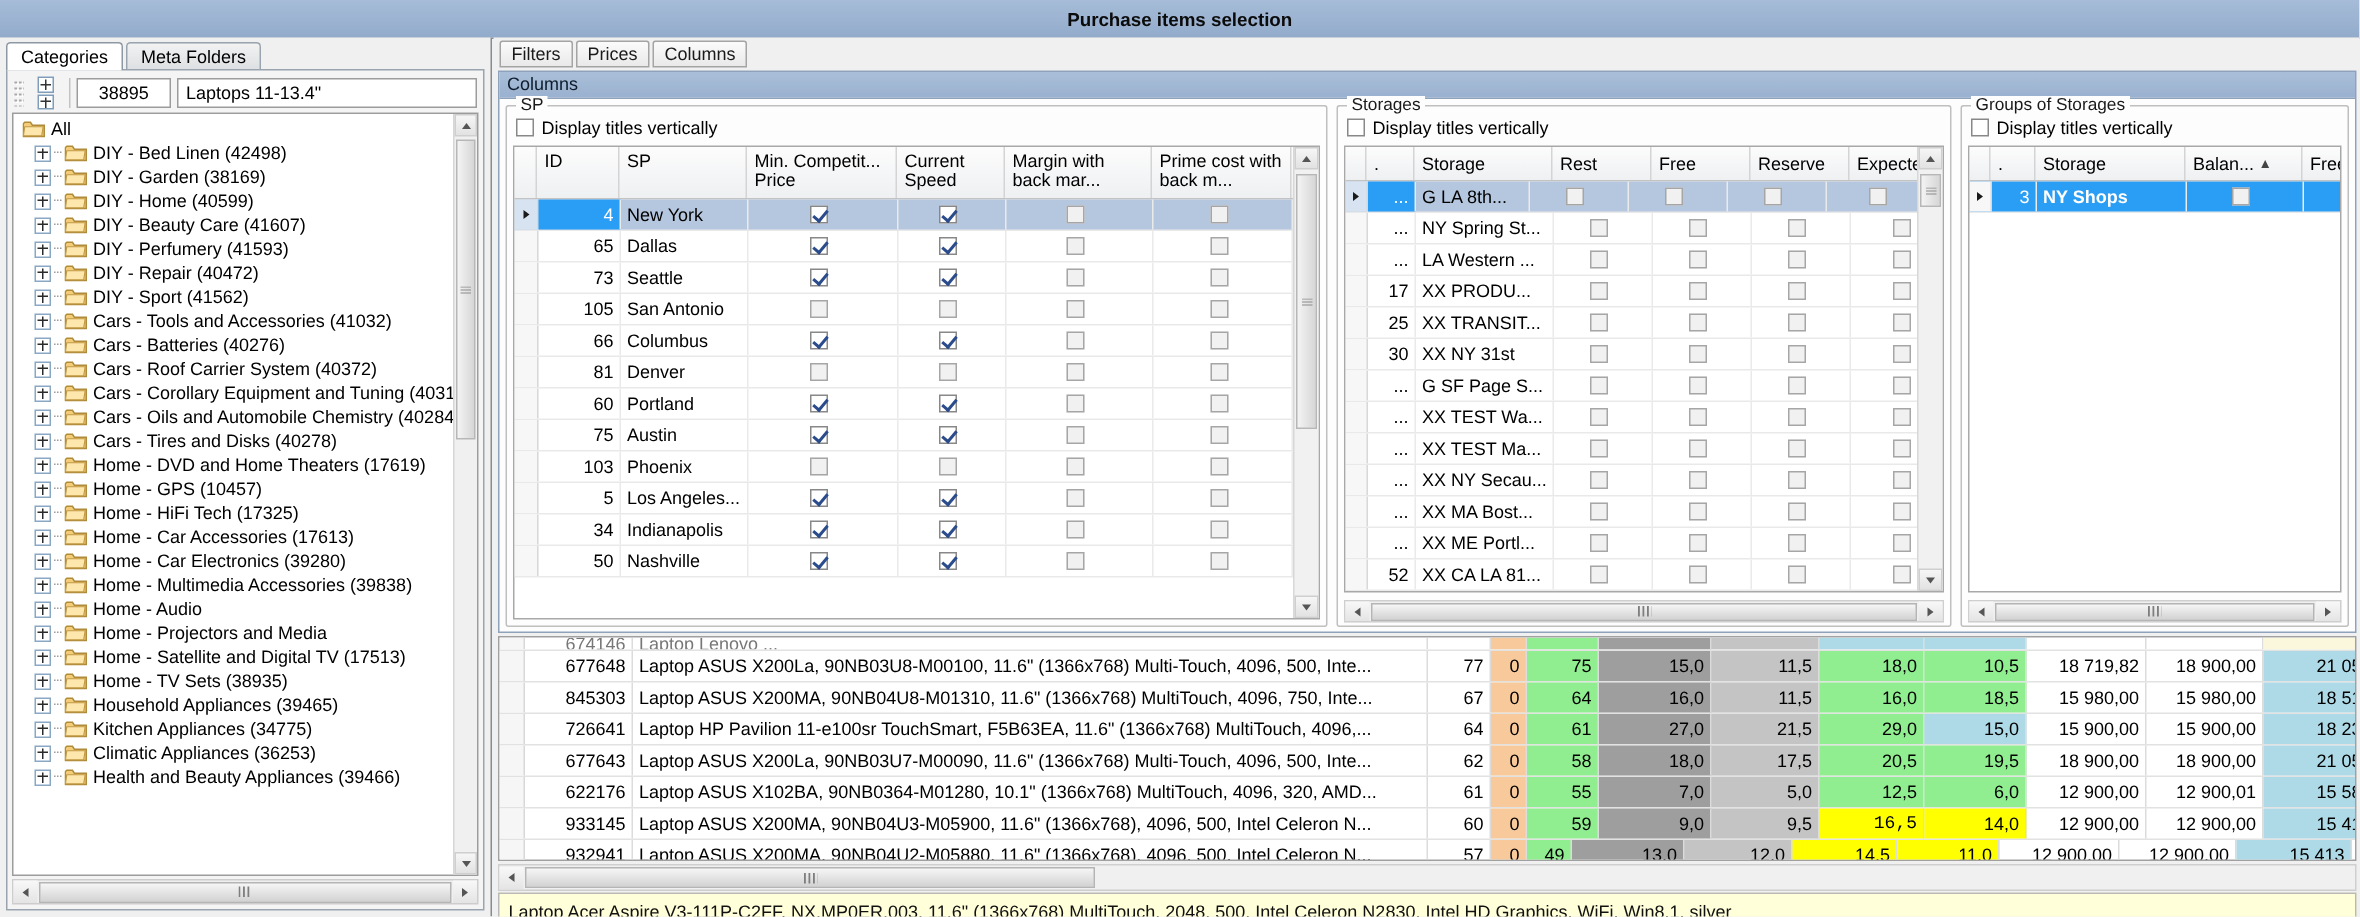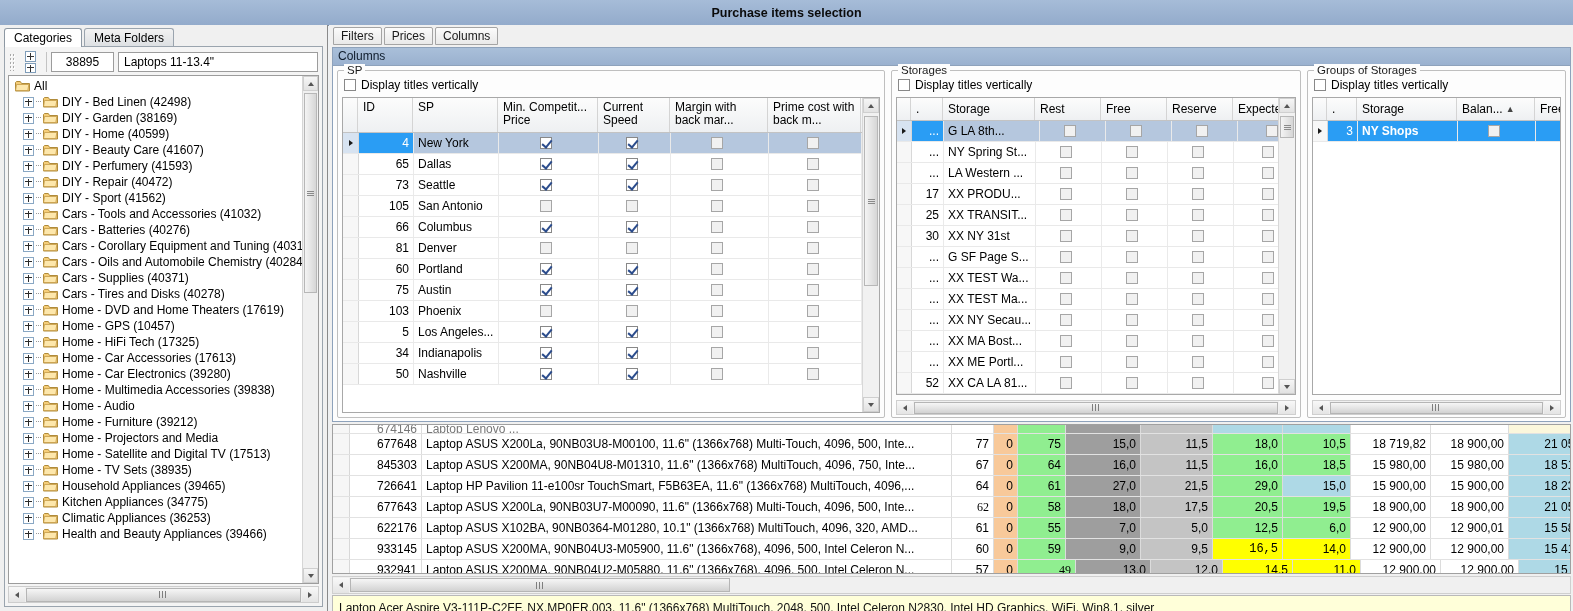--- a/index.html
+++ b/index.html
@@ -354,20 +354,31 @@
             </div>
             <div class="tnode child">
               <span class="expander"></span>
               <span class="dots"></span>
               <span class="folder">
                 <svg width="15" height="12" viewBox="0 0 15 12">
                   <path d="M0.5 2.5 L0.5 11 L14.5 11 L14.5 3.5 L6.6 3.5 L5.3 1.5 L1.5 1.5 Z" fill="#f5cd78" stroke="#b08b3a" stroke-width="1"></path>
                   <path d="M1.5 4.5 L13.8 4.5 L12.8 10.5 L0.6 10.5 Z" fill="#fde7ac" stroke="#c49a46" stroke-width="0.8"></path>
                 </svg>
               </span>
+              <span class="tlabel">Cars - Roof Carrier System (40372)</span>
+            </div>
+            <div class="tnode child">
+              <span class="expander"></span>
+              <span class="dots"></span>
+              <span class="folder">
+                <svg width="15" height="12" viewBox="0 0 15 12">
+                  <path d="M0.5 2.5 L0.5 11 L14.5 11 L14.5 3.5 L6.6 3.5 L5.3 1.5 L1.5 1.5 Z" fill="#f5cd78" stroke="#b08b3a" stroke-width="1"></path>
+                  <path d="M1.5 4.5 L13.8 4.5 L12.8 10.5 L0.6 10.5 Z" fill="#fde7ac" stroke="#c49a46" stroke-width="0.8"></path>
+                </svg>
+              </span>
               <span class="tlabel">Cars - Corollary Equipment and Tuning (40311)</span>
             </div>
             <div class="tnode child">
               <span class="expander"></span>
               <span class="dots"></span>
               <span class="folder">
                 <svg width="15" height="12" viewBox="0 0 15 12">
                   <path d="M0.5 2.5 L0.5 11 L14.5 11 L14.5 3.5 L6.6 3.5 L5.3 1.5 L1.5 1.5 Z" fill="#f5cd78" stroke="#b08b3a" stroke-width="1"></path>
                   <path d="M1.5 4.5 L13.8 4.5 L12.8 10.5 L0.6 10.5 Z" fill="#fde7ac" stroke="#c49a46" stroke-width="0.8"></path>
                 </svg>
@@ -376,31 +387,20 @@
             </div>
             <div class="tnode child">
               <span class="expander"></span>
               <span class="dots"></span>
               <span class="folder">
                 <svg width="15" height="12" viewBox="0 0 15 12">
                   <path d="M0.5 2.5 L0.5 11 L14.5 11 L14.5 3.5 L6.6 3.5 L5.3 1.5 L1.5 1.5 Z" fill="#f5cd78" stroke="#b08b3a" stroke-width="1"></path>
                   <path d="M1.5 4.5 L13.8 4.5 L12.8 10.5 L0.6 10.5 Z" fill="#fde7ac" stroke="#c49a46" stroke-width="0.8"></path>
                 </svg>
               </span>
-              <span class="tlabel">Cars - Supplies (40371)</span>
-            </div>
-            <div class="tnode child">
-              <span class="expander"></span>
-              <span class="dots"></span>
-              <span class="folder">
-                <svg width="15" height="12" viewBox="0 0 15 12">
-                  <path d="M0.5 2.5 L0.5 11 L14.5 11 L14.5 3.5 L6.6 3.5 L5.3 1.5 L1.5 1.5 Z" fill="#f5cd78" stroke="#b08b3a" stroke-width="1"></path>
-                  <path d="M1.5 4.5 L13.8 4.5 L12.8 10.5 L0.6 10.5 Z" fill="#fde7ac" stroke="#c49a46" stroke-width="0.8"></path>
-                </svg>
-              </span>
               <span class="tlabel">Cars - Tires and Disks (40278)</span>
             </div>
             <div class="tnode child">
               <span class="expander"></span>
               <span class="dots"></span>
               <span class="folder">
                 <svg width="15" height="12" viewBox="0 0 15 12">
                   <path d="M0.5 2.5 L0.5 11 L14.5 11 L14.5 3.5 L6.6 3.5 L5.3 1.5 L1.5 1.5 Z" fill="#f5cd78" stroke="#b08b3a" stroke-width="1"></path>
                   <path d="M1.5 4.5 L13.8 4.5 L12.8 10.5 L0.6 10.5 Z" fill="#fde7ac" stroke="#c49a46" stroke-width="0.8"></path>
                 </svg>
@@ -465,31 +465,20 @@
             <div class="tnode child">
               <span class="expander"></span>
               <span class="dots"></span>
               <span class="folder">
                 <svg width="15" height="12" viewBox="0 0 15 12">
                   <path d="M0.5 2.5 L0.5 11 L14.5 11 L14.5 3.5 L6.6 3.5 L5.3 1.5 L1.5 1.5 Z" fill="#f5cd78" stroke="#b08b3a" stroke-width="1"></path>
                   <path d="M1.5 4.5 L13.8 4.5 L12.8 10.5 L0.6 10.5 Z" fill="#fde7ac" stroke="#c49a46" stroke-width="0.8"></path>
                 </svg>
               </span>
               <span class="tlabel">Home - Audio</span>
-            </div>
-            <div class="tnode child">
-              <span class="expander"></span>
-              <span class="dots"></span>
-              <span class="folder">
-                <svg width="15" height="12" viewBox="0 0 15 12">
-                  <path d="M0.5 2.5 L0.5 11 L14.5 11 L14.5 3.5 L6.6 3.5 L5.3 1.5 L1.5 1.5 Z" fill="#f5cd78" stroke="#b08b3a" stroke-width="1"></path>
-                  <path d="M1.5 4.5 L13.8 4.5 L12.8 10.5 L0.6 10.5 Z" fill="#fde7ac" stroke="#c49a46" stroke-width="0.8"></path>
-                </svg>
-              </span>
-              <span class="tlabel">Home - Furniture (39212)</span>
             </div>
             <div class="tnode child">
               <span class="expander"></span>
               <span class="dots"></span>
               <span class="folder">
                 <svg width="15" height="12" viewBox="0 0 15 12">
                   <path d="M0.5 2.5 L0.5 11 L14.5 11 L14.5 3.5 L6.6 3.5 L5.3 1.5 L1.5 1.5 Z" fill="#f5cd78" stroke="#b08b3a" stroke-width="1"></path>
                   <path d="M1.5 4.5 L13.8 4.5 L12.8 10.5 L0.6 10.5 Z" fill="#fde7ac" stroke="#c49a46" stroke-width="0.8"></path>
                 </svg>
               </span>
@@ -879,21 +868,21 @@
                   <div class="gh" style="width:66px;flex:0 0 auto;">Free</div>
                   <div class="gh" style="width:66px;flex:0 0 auto;">Reserve</div>
                   <div class="gh" style="width:74px;flex:0 0 auto;">Expected</div>
                 </div>
               <div id="st-body">
                   <div class="grow sel">
                     <div class="rowmark" style="width:14px;background:#d7e3f1;">
                       <div class="arrow right"></div>
                     </div>
                     <div class="gc num idsel" style="width:32px;flex:0 0 auto;">...</div>
-                    <div class="gc" style="width:96px;flex:0 0 auto;">G LA 8th...</div>
+                    <div class="gc" style="width:76px;flex:0 0 auto;">G LA 8th...</div>
                     <div class="gc ctr" style="width:66px;flex:0 0 auto;">
                       <span class="cb  disabledlook"></span>
                     </div>
                     <div class="gc ctr" style="width:66px;flex:0 0 auto;">
                       <span class="cb  disabledlook"></span>
                     </div>
                     <div class="gc ctr" style="width:66px;flex:0 0 auto;">
                       <span class="cb  disabledlook"></span>
                     </div>
                     <div class="gc ctr" style="width:74px;flex:0 0 auto;">
@@ -1236,21 +1225,21 @@
             <div class="dc num" style="width:70px;flex:0 0 auto;background:#90ee90;">29,0</div>
             <div class="dc num" style="width:68px;flex:0 0 auto;background:#aed9e6;">15,0</div>
             <div class="dc num" style="width:80px;flex:0 0 auto;">15 900,00</div>
             <div class="dc num" style="width:78px;flex:0 0 auto;">15 900,00</div>
             <div class="dc num" style="width:77px;flex:0 0 auto;background:#aed9e6;">18 230</div>
           </div>
           <div class="drow">
             <div class="dmark"></div>
             <div class="dc num" style="width:72px;flex:0 0 auto;">677643</div>
             <div class="dc" style="width:530px;flex:0 0 auto;">Laptop ASUS X200La, 90NB03U7-M00090, 11.6" (1366x768) Multi-Touch, 4096, 500, Inte...</div>
-            <div class="dc num" style="width:42px;flex:0 0 auto;font-family:Liberation Serif, serif;">62</div>
+            <div class="dc num" style="width:42px;flex:0 0 auto;">62</div>
             <div class="dc num" style="width:24px;flex:0 0 auto;background:#f8c99a;">0</div>
             <div class="dc num" style="width:48px;flex:0 0 auto;background:#90ee90;">58</div>
             <div class="dc num" style="width:75px;flex:0 0 auto;background:#9e9e9e;">18,0</div>
             <div class="dc num" style="width:72px;flex:0 0 auto;background:#c4c4c4;">17,5</div>
             <div class="dc num" style="width:70px;flex:0 0 auto;background:#90ee90;">20,5</div>
             <div class="dc num" style="width:68px;flex:0 0 auto;background:#90ee90;">19,5</div>
             <div class="dc num" style="width:80px;flex:0 0 auto;">18 900,00</div>
             <div class="dc num" style="width:78px;flex:0 0 auto;">18 900,00</div>
             <div class="dc num" style="width:77px;flex:0 0 auto;background:#aed9e6;">21 056</div>
           </div>
@@ -1283,21 +1272,21 @@
             <div class="dc num" style="width:80px;flex:0 0 auto;">12 900,00</div>
             <div class="dc num" style="width:78px;flex:0 0 auto;">12 900,00</div>
             <div class="dc num" style="width:77px;flex:0 0 auto;background:#aed9e6;">15 413</div>
           </div>
           <div class="drow">
             <div class="dmark"></div>
             <div class="dc num" style="width:72px;flex:0 0 auto;">932941</div>
             <div class="dc" style="width:530px;flex:0 0 auto;">Laptop ASUS X200MA, 90NB04U2-M05880, 11.6" (1366x768), 4096, 500, Intel Celeron N...</div>
             <div class="dc num" style="width:42px;flex:0 0 auto;">57</div>
             <div class="dc num" style="width:24px;flex:0 0 auto;background:#f8c99a;">0</div>
-            <div class="dc num" style="width:58px;flex:0 0 auto;background:#90ee90;font-family:Liberation Serif, serif;">49</div>
+            <div class="dc num" style="width:30px;flex:0 0 auto;background:#90ee90;">49</div>
             <div class="dc num" style="width:75px;flex:0 0 auto;background:#9e9e9e;">13,0</div>
             <div class="dc num" style="width:72px;flex:0 0 auto;background:#c4c4c4;">12,0</div>
             <div class="dc num" style="width:70px;flex:0 0 auto;background:#ffff00;">14,5</div>
             <div class="dc num" style="width:68px;flex:0 0 auto;background:#ffff00;">11,0</div>
             <div class="dc num" style="width:80px;flex:0 0 auto;">12 900,00</div>
             <div class="dc num" style="width:78px;flex:0 0 auto;">12 900,00</div>
             <div class="dc num" style="width:77px;flex:0 0 auto;background:#aed9e6;">15 413</div>
           </div>
         </div>
     </div>

